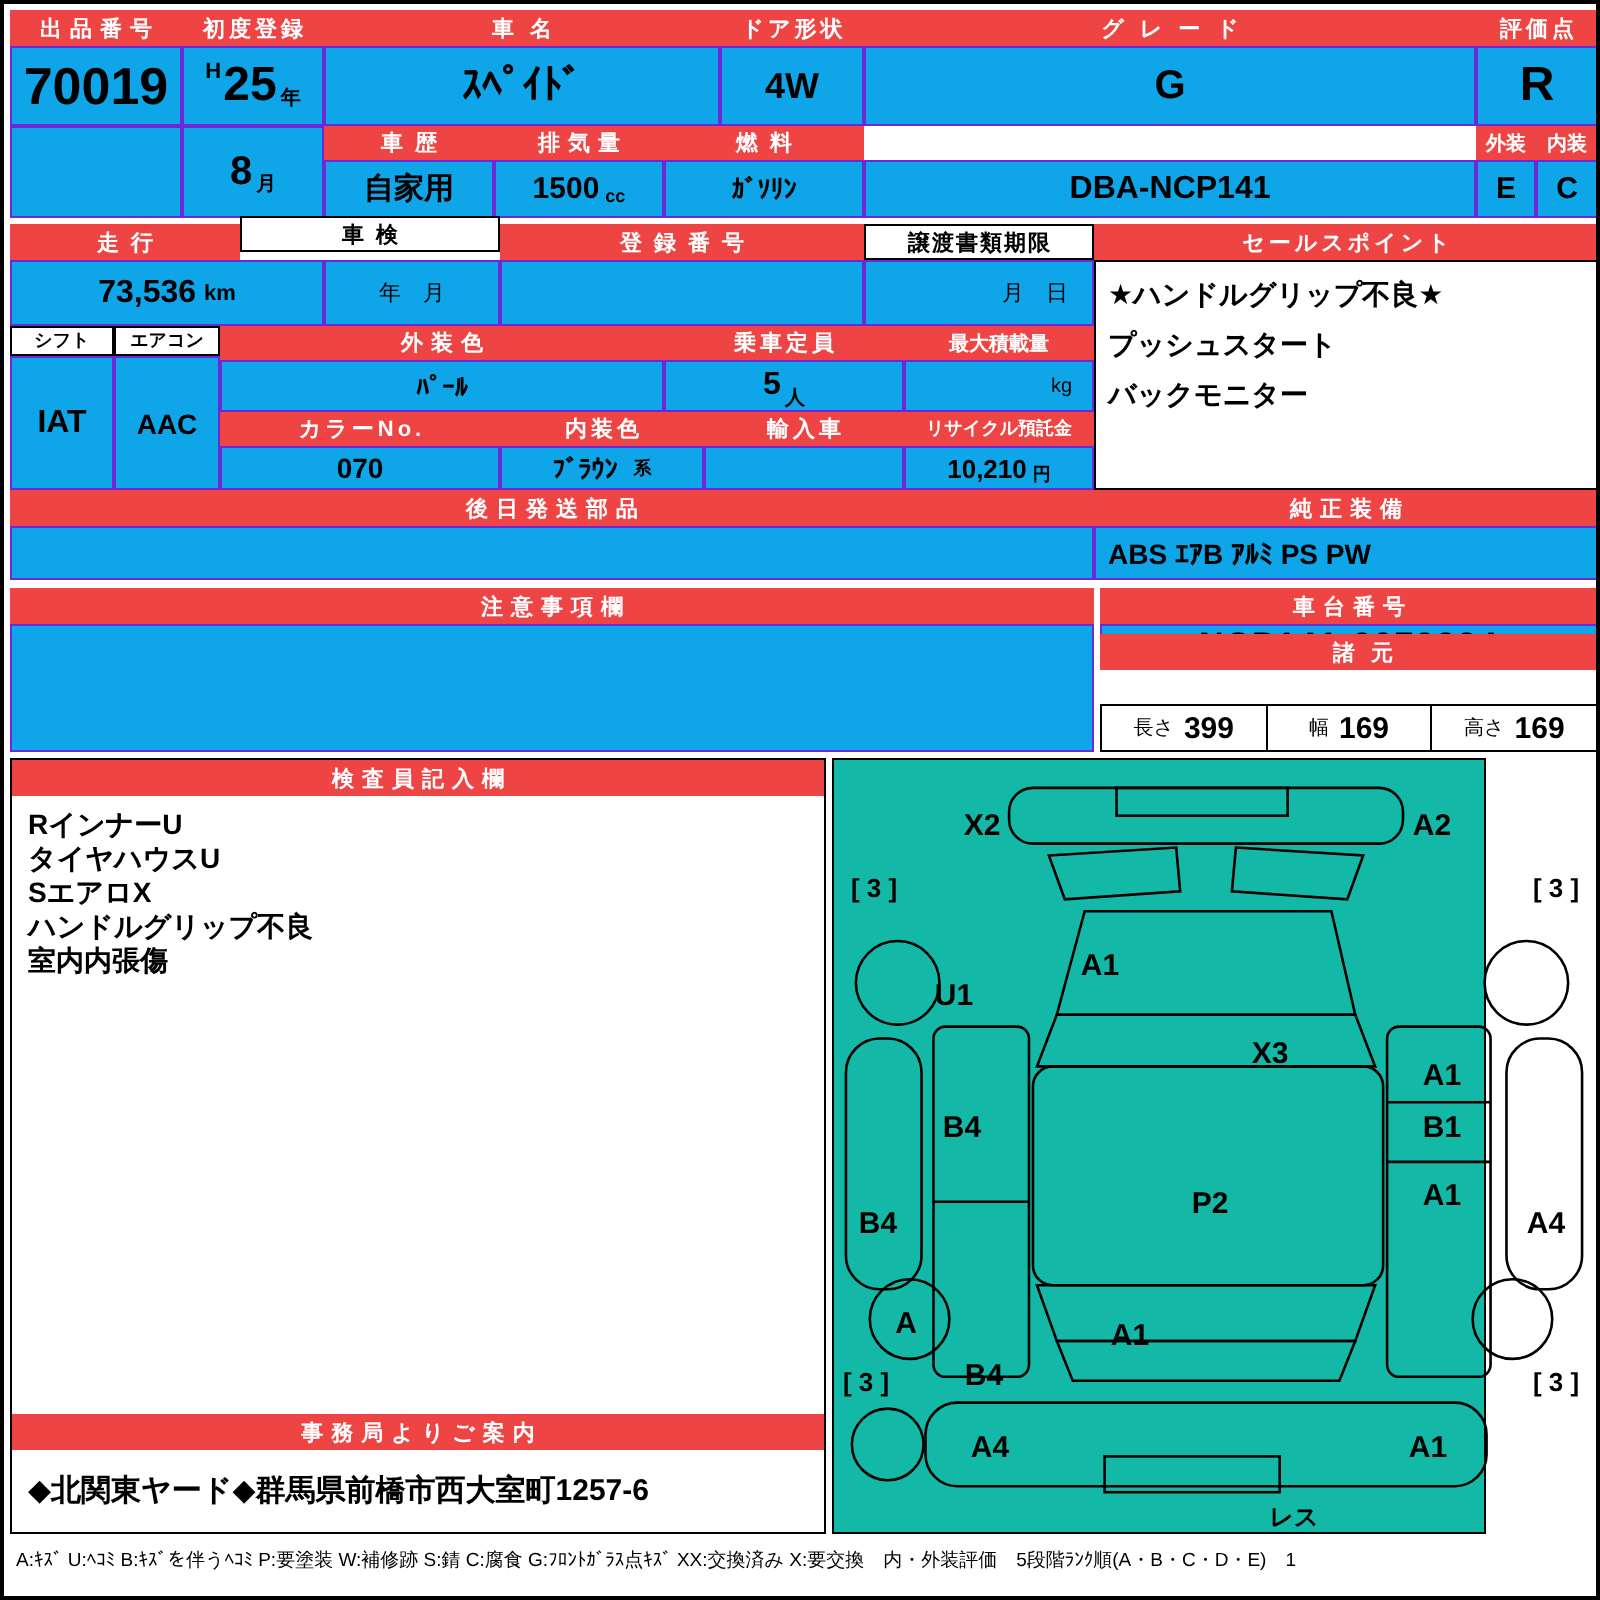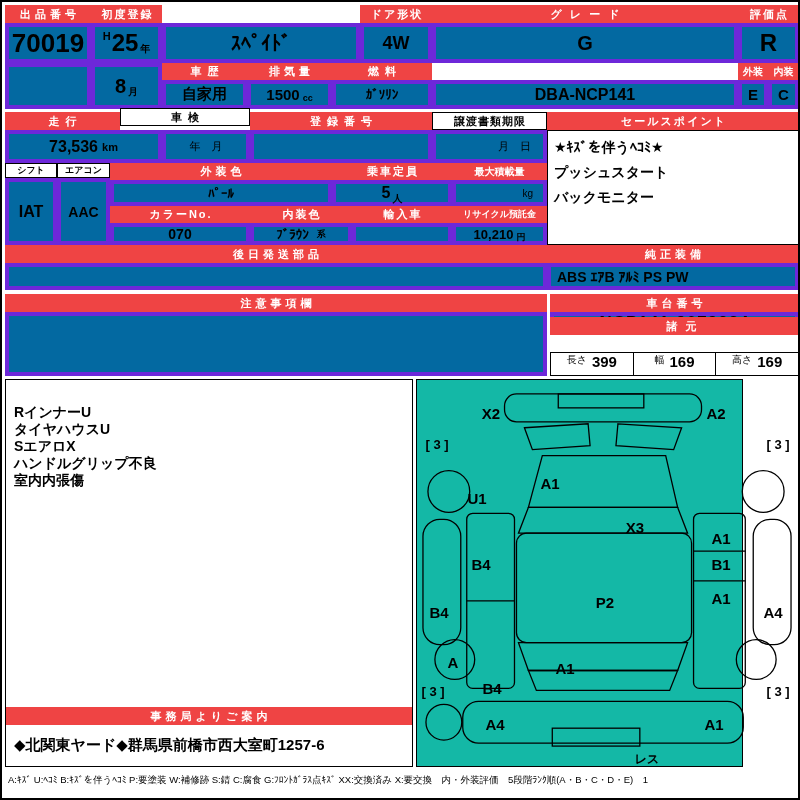--- a/index.html
+++ b/index.html
@@ -2,54 +2,55 @@
 <html><head>
 <meta charset="utf-8">
 <style>
 *{margin:0;padding:0;box-sizing:border-box}
 html,body{width:800px;height:800px}
 body{font-family:"Liberation Sans","DejaVu Sans",sans-serif;background:#fff;color:#000}
 .sheet{position:relative;width:800px;height:800px;background:#fff;border:2px solid #000;overflow:hidden}
 .abs{position:absolute}
 .hd{background:#ef4444;color:#fff;font-weight:bold;font-size:11px;display:flex;align-items:center;justify-content:center;white-space:nowrap}
 .hdw{background:#fff;color:#000;border:1px solid #000;font-weight:bold;font-size:11px;display:flex;align-items:center;justify-content:center;white-space:nowrap}
-.cell{background:#0369a1;border:4px solid #6d28d9;display:flex;align-items:center;justify-content:center;font-weight:bold;white-space:nowrap}
+.cell{background:#0ea5e9;border:1px solid #6d28d9;display:flex;align-items:center;justify-content:center;font-weight:bold;white-space:nowrap}
 .ls1{letter-spacing:1px;padding-left:1px}
 .ls2{letter-spacing:2px;padding-left:2px}
 .ls4{letter-spacing:4px;padding-left:4px}
 .ls6{letter-spacing:6px;padding-left:6px}
 .ls8{letter-spacing:8px;padding-left:8px}
 .fs9{font-size:9px}
 .fs10{font-size:10px}
 .sup{font-size:11px;transform:translateY(-7px);margin-right:1px}
 .sub{font-size:10px;transform:translateY(6px);margin-left:2px}
 .unit{font-size:11px;margin-left:4px}
 .unit-s{font-size:9px;margin-left:3px;transform:translateY(3px)}
 .left{justify-content:flex-start}
 .right{justify-content:flex-end}
 .salesbox{background:#fff;border:1px solid #000;padding:4px 6px}
 .sales-line{font-size:14px;font-weight:bold;line-height:25px;white-space:nowrap}
 .notesbox{padding:4px 8px}
 .note-line{font-size:14px;font-weight:bold;line-height:17px;white-space:nowrap}
 .specrow{background:#fff;border:1px solid #000;display:flex}
-.spec-cell{display:flex;align-items:flex-start;justify-content:center;flex:1}
+.spec-cell{display:flex;align-items:center;justify-content:center;flex:1}
 .spec-cell+.spec-cell{border-left:1px solid #000}
 .spec-label{font-size:10px;font-weight:normal;margin-right:5px}
 .spec-val{font-size:15px;font-weight:bold}
 .dlab{position:absolute;transform:translate(-50%,-50%);font-weight:bold;font-size:15px;white-space:nowrap}
 .dlab.s{font-size:13px}
 .legend{font-size:9.5px;white-space:nowrap;overflow:hidden}
 </style>
 </head>
 <body>
 
 <div class="sheet">
 
   <div class="hd abs ls4" style="left:3px;top:3px;width:86px;height:18px">出品番号</div>
   <div class="hd abs ls2" style="left:89px;top:3px;width:71px;height:18px">初度登録</div>
+  <div class="hd abs ls8" style="left:160px;top:3px;width:198px;height:18px">車名</div>
   <div class="hd abs ls2" style="left:358px;top:3px;width:72px;height:18px">ドア形状</div>
   <div class="hd abs ls8" style="left:430px;top:3px;width:306px;height:18px">グレード</div>
   <div class="hd abs ls2" style="left:736px;top:3px;width:61px;height:18px">評価点</div>
 
   <div class="cell abs" style="left:3px;top:21px;width:86px;height:40px;font-size:26px">70019</div>
   <div class="cell abs" style="left:89px;top:21px;width:71px;height:40px">
     <span class="sup">H</span>
     <span style="font-size:24px">25</span>
     <span class="sub">年</span>
   </div>
@@ -87,21 +88,21 @@
   <div class="cell abs" style="left:3px;top:128px;width:157px;height:33px">
     <span style="font-size:16px">73,536</span>
     <span class="unit">km</span>
   </div>
   <div class="cell abs" style="left:160px;top:128px;width:88px;height:33px;font-size:11px;font-weight:normal">年　月</div>
   <div class="cell abs" style="left:248px;top:128px;width:182px;height:33px"></div>
   <div class="cell abs right" style="left:430px;top:128px;width:115px;height:33px;font-size:11px;font-weight:normal;padding-right:12px">月　日</div>
 
   <div class="hd abs ls2" style="left:545px;top:110px;width:252px;height:18px">セールスポイント</div>
   <div class="salesbox abs" style="left:545px;top:128px;width:252px;height:115px">
-    <div class="sales-line">★ｷｽﾞを伴うﾍｺﾐ★</div>
+    <div class="sales-line">★ハンドルグリップ不良★</div>
     <div class="sales-line">プッシュスタート</div>
     <div class="sales-line">バックモニター</div>
   </div>
   <div class="hd abs ls4" style="left:545px;top:243px;width:252px;height:18px">純正装備</div>
   <div class="cell abs left" style="left:545px;top:261px;width:252px;height:27px;font-size:14px;padding-left:6px">ABS ｴｱB ｱﾙﾐ PS PW</div>
 
   <div class="hdw abs fs9" style="left:3px;top:161px;width:52px;height:15px">シフト</div>
   <div class="hdw abs fs9" style="left:55px;top:161px;width:53px;height:15px">エアコン</div>
   <div class="cell abs" style="left:3px;top:176px;width:52px;height:67px;font-size:16px">IAT</div>
   <div class="cell abs" style="left:55px;top:176px;width:53px;height:67px;font-size:14px">AAC</div>
@@ -151,20 +152,21 @@
       <span class="spec-label">幅</span>
       <span class="spec-val">169</span>
     </div>
     <div class="spec-cell">
       <span class="spec-label">高さ</span>
       <span class="spec-val">169</span>
     </div>
   </div>
 
   <div class="abs" style="left:3px;top:377px;width:408px;height:388px;border:1px solid #000;background:#fff">
+    <div class="hd ls4" style="position:absolute;left:0;top:0;width:406px;height:18px">検査員記入欄</div>
     <div class="notesbox" style="position:absolute;left:0;top:20px;width:406px">
       <div class="note-line">RインナーU</div>
       <div class="note-line">タイヤハウスU</div>
       <div class="note-line">SエアロX</div>
       <div class="note-line">ハンドルグリップ不良</div>
       <div class="note-line">室内内張傷</div>
     </div>
     <div class="hd ls4" style="position:absolute;left:0;top:327px;width:406px;height:18px">事務局よりご案内</div>
     <div style="position:absolute;left:0;top:347px;width:406px;height:36px;display:flex;align-items:center;padding-left:8px;font-size:15px;font-weight:bold;white-space:nowrap">◆北関東ヤード◆群馬県前橋市西大室町1257-6</div>
   </div>

